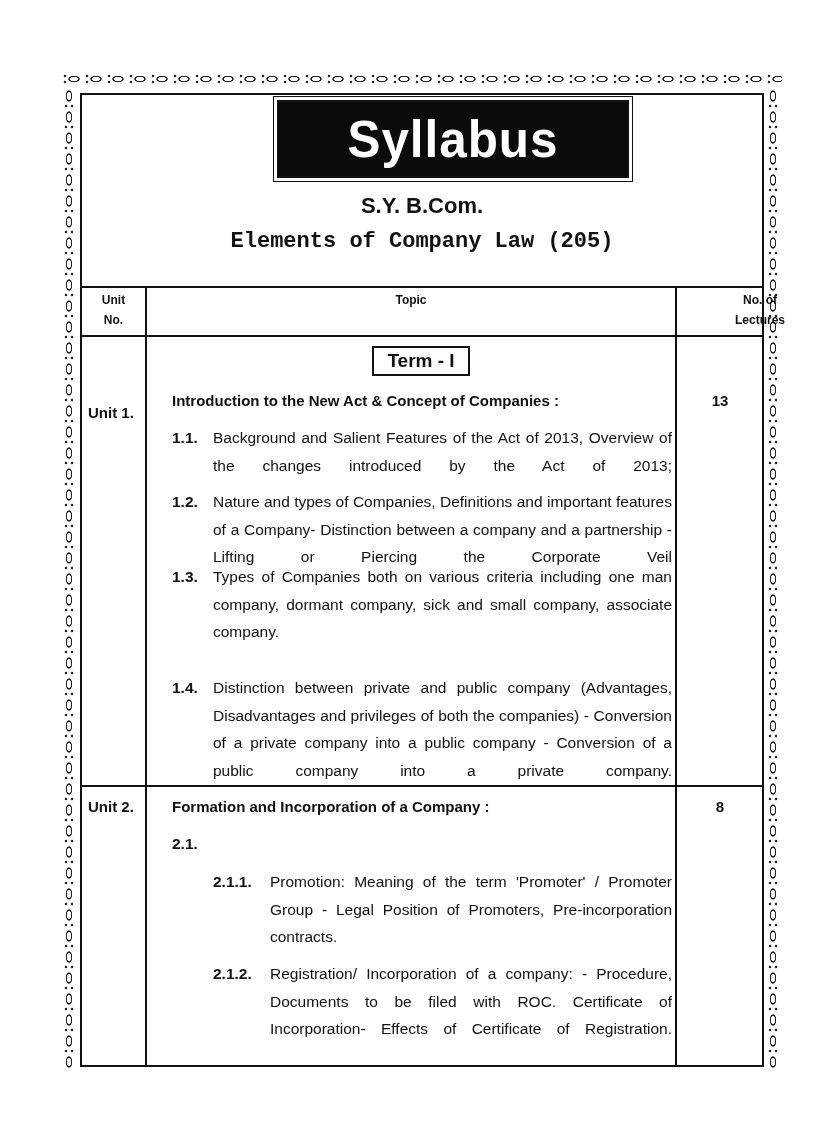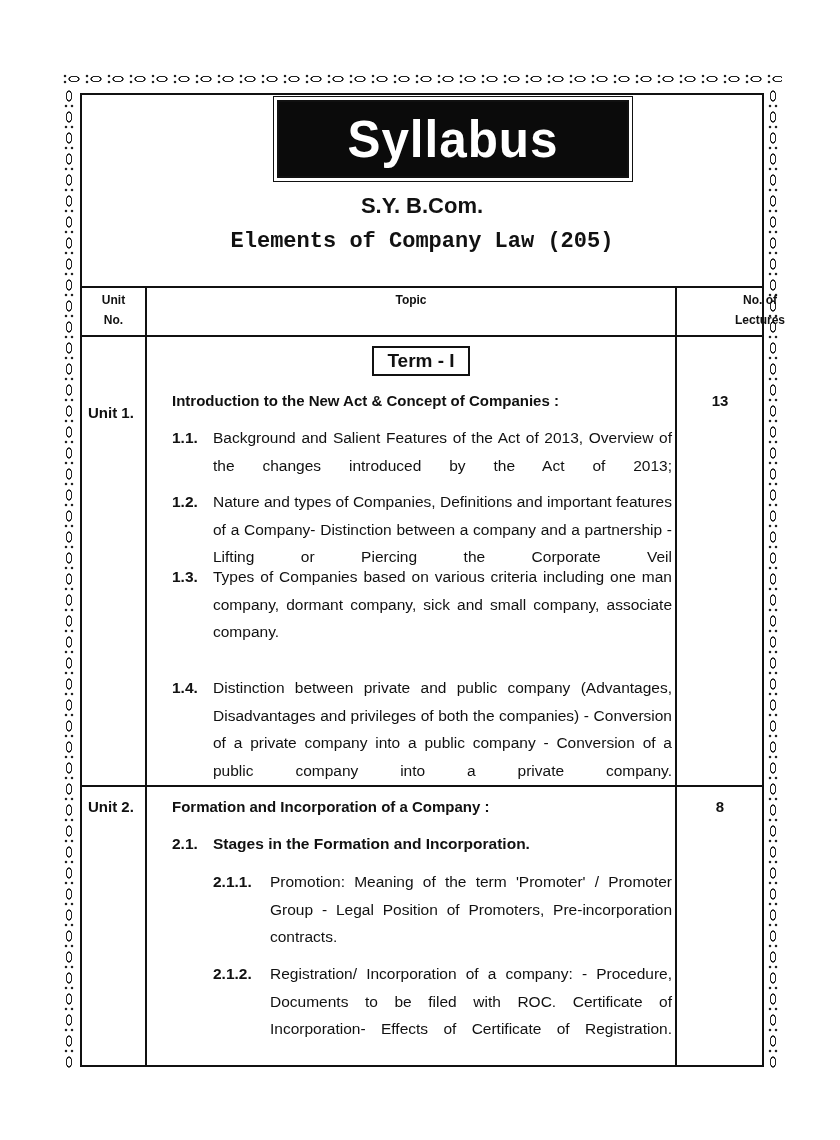--- a/index.html
+++ b/index.html
@@ -75,34 +75,33 @@
 <div class="item" style="left:172px;top:424px;width:500px;height:56px;">
   <span class="num">1.1.</span>
   <span class="txt" style="left:41px;width:459px;">Background and Salient Features of the Act of 2013, Overview of the changes introduced by the Act of 2013;</span>
 </div>
 <div class="item" style="left:172px;top:488px;width:500px;height:84px;">
   <span class="num">1.2.</span>
   <span class="txt" style="left:41px;width:459px;">Nature and types of Companies, Definitions and important features of a Company- Distinction between a company and a partnership - Lifting or Piercing the Corporate Veil</span>
 </div>
 <div class="item" style="left:172px;top:563px;width:500px;height:84px;">
   <span class="num">1.3.</span>
-  <span class="txt" style="left:41px;width:459px;">Types of Companies based on various criteria including one man company, dormant company, sick and small company, associate company.</span>
+  <span class="txt" style="left:41px;width:459px;">Types of Companies both on various criteria including one man company, dormant company, sick and small company, associate company.</span>
 </div>
 <div class="item" style="left:172px;top:674px;width:500px;height:112px;">
   <span class="num">1.4.</span>
   <span class="txt" style="left:41px;width:459px;">Distinction between private and public company (Advantages, Disadvantages and privileges of both the companies) - Conversion of a private company into a public company - Conversion of a public company into a private company.</span>
 </div>
 
 <div class="unit" style="top:798px;">Unit 2.</div>
 <div class="heading" style="top:798px;">Formation and Incorporation of a Company :</div>
 <div class="lect" style="top:798px;">8</div>
 
 <div class="item" style="left:172px;top:830px;width:500px;height:28px;font-weight:bold;">
   <span class="num">2.1.</span>
-  <span style="position:absolute;left:41px;top:0;">Stages in the Formation and Incorporation.</span>
 </div>
 <div class="item" style="left:213px;top:868px;width:459px;height:84px;">
   <span class="num">2.1.1.</span>
   <span class="txt" style="left:57px;width:402px;">Promotion: Meaning of the term 'Promoter' / Promoter Group - Legal Position of Promoters, Pre-incorporation contracts.</span>
 </div>
 <div class="item" style="left:213px;top:960px;width:459px;height:84px;">
   <span class="num">2.1.2.</span>
   <span class="txt" style="left:57px;width:402px;">Registration/ Incorporation of a company: - Procedure, Documents to be filed with ROC. Certificate of Incorporation- Effects of Certificate of Registration.</span>
 </div>
 

